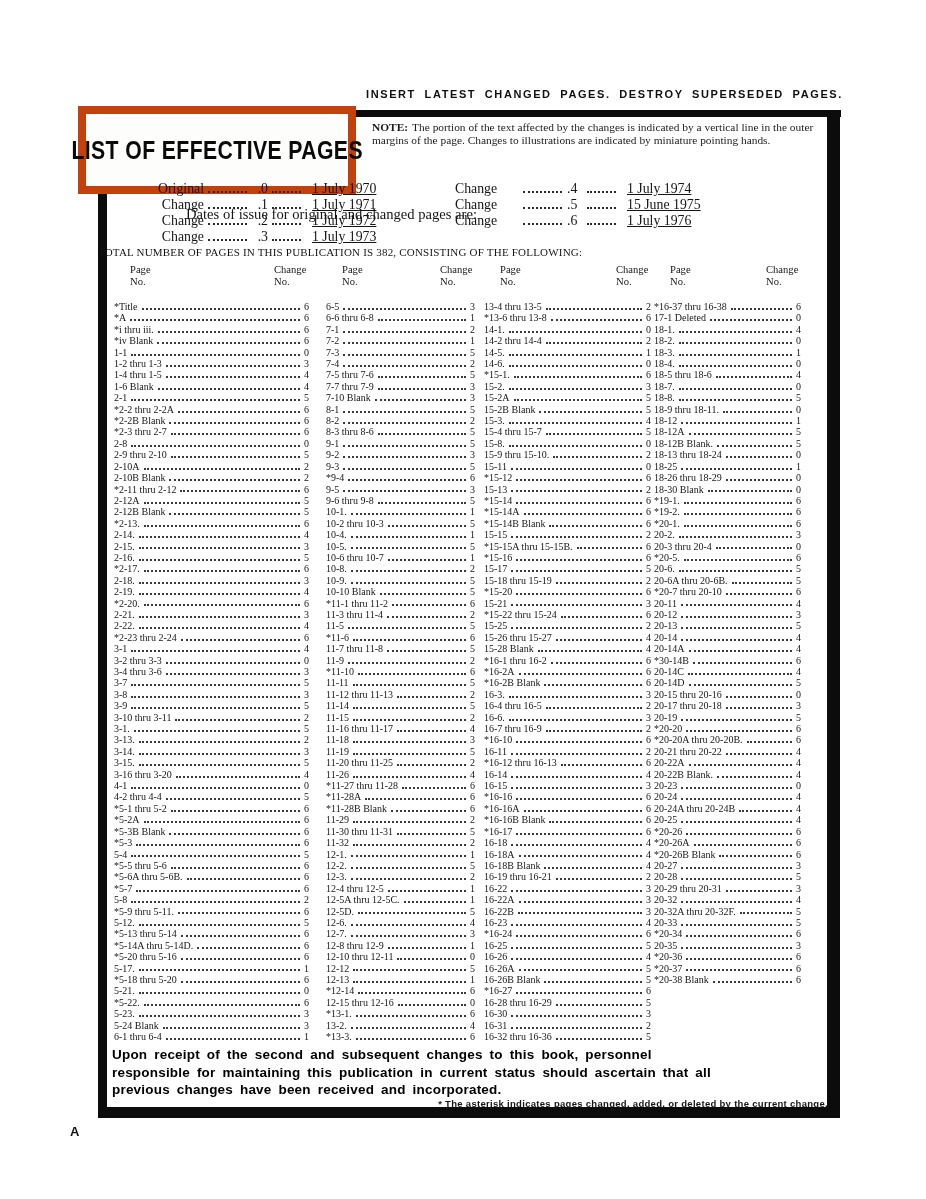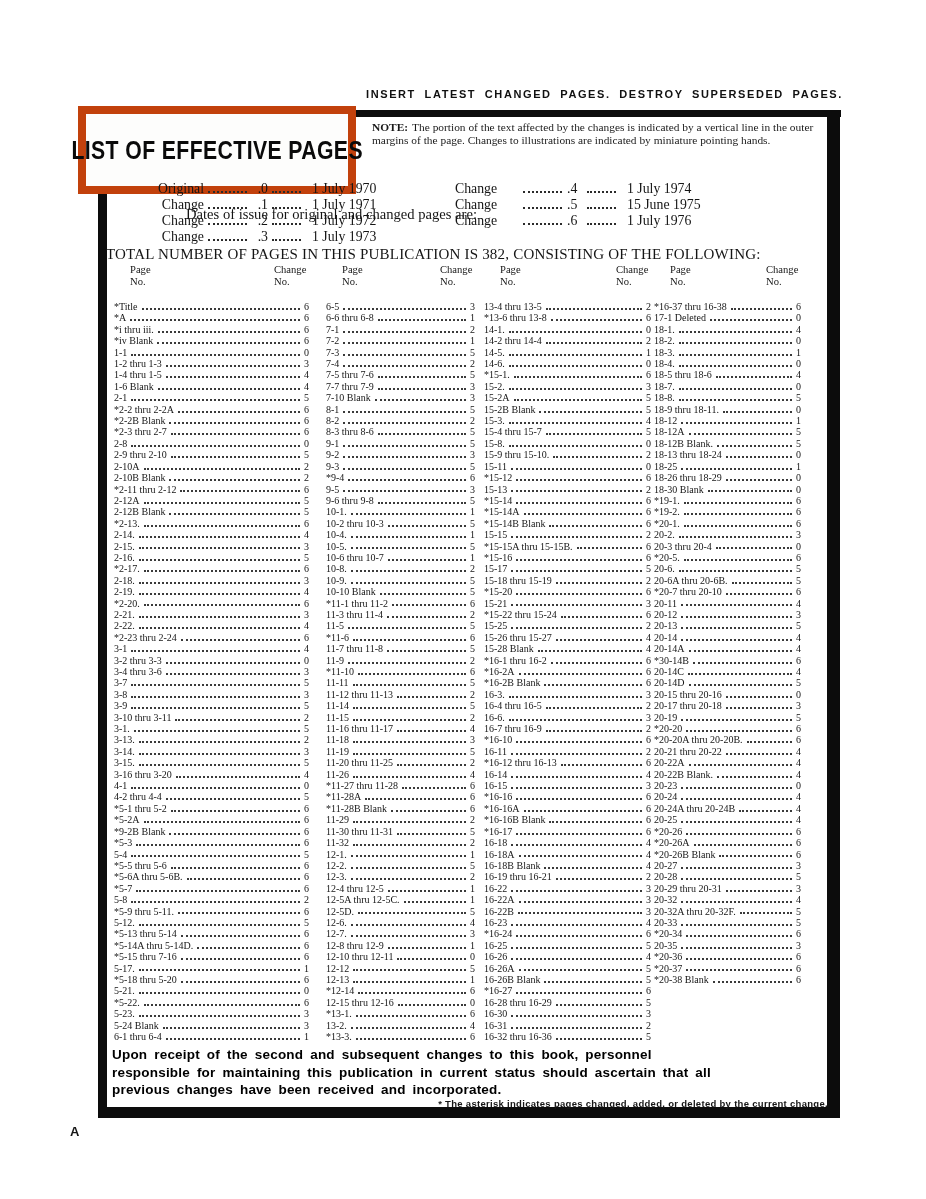--- a/index.html
+++ b/index.html
@@ -44,23 +44,23 @@
 
   .dates-col{position:absolute;top:181px;}
   #dates-left{left:140px;text-align:right;}
   #dates-right{left:455px;}
   .date-line{display:flex;height:15.9px;font-size:13.8px;line-height:15.9px;}
   .dl-label{width:64px;}
   .dl-ldr{position:relative;width:48px;}
   .dl-ldr::after{content:"";position:absolute;left:4px;right:5px;bottom:4px;border-bottom:2px dotted #2b2b2b;}
   .dl-num{width:16px;}
   .dl-ldr2{width:38px;}
-  .dl-date{padding-left:6px;white-space:nowrap;}
-
-  #total-line{left:106px;top:246px;font-size:15px;letter-spacing:.2px;white-space:nowrap;}
+  .dl-date{padding-left:6px;white-space:nowrap;text-decoration:underline;}
+
+  #total-line{left:98px;top:246px;font-size:11px;letter-spacing:.2px;white-space:nowrap;}
 
   
   .tcol{position:absolute;top:264px;}
   #tcol0{left:114px;width:200px;}
   #tcol1{left:326px;width:154px;}
   #tcol2{left:484px;width:172px;}
   #tcol3{left:654px;width:152px;}
 
   .thead{display:flex;height:37px;font-size:10.6px;line-height:11.8px;}
   .th-cell{text-align:left;}
@@ -394,21 +394,21 @@
       <span class="pg">*5-1 thru 5-2</span>
       <span class="ldr"></span>
       <span class="chg">6</span>
     </div>
     <div class="trow">
       <span class="pg">*5-2A</span>
       <span class="ldr"></span>
       <span class="chg">6</span>
     </div>
     <div class="trow">
-      <span class="pg">*9-2B Blank</span>
+      <span class="pg">*5-3B Blank</span>
       <span class="ldr"></span>
       <span class="chg">6</span>
     </div>
     <div class="trow">
       <span class="pg">*5-3</span>
       <span class="ldr"></span>
       <span class="chg">6</span>
     </div>
     <div class="trow">
       <span class="pg">5-4</span>
@@ -449,21 +449,21 @@
       <span class="pg">*5-13 thru 5-14</span>
       <span class="ldr"></span>
       <span class="chg">6</span>
     </div>
     <div class="trow">
       <span class="pg">*5-14A thru 5-14D.</span>
       <span class="ldr"></span>
       <span class="chg">6</span>
     </div>
     <div class="trow">
-      <span class="pg">*5-15 thru 7-16</span>
+      <span class="pg">*5-20 thru 5-16</span>
       <span class="ldr"></span>
       <span class="chg">6</span>
     </div>
     <div class="trow">
       <span class="pg">5-17.</span>
       <span class="ldr"></span>
       <span class="chg">1</span>
     </div>
     <div class="trow">
       <span class="pg">*5-18 thru 5-20</span>

